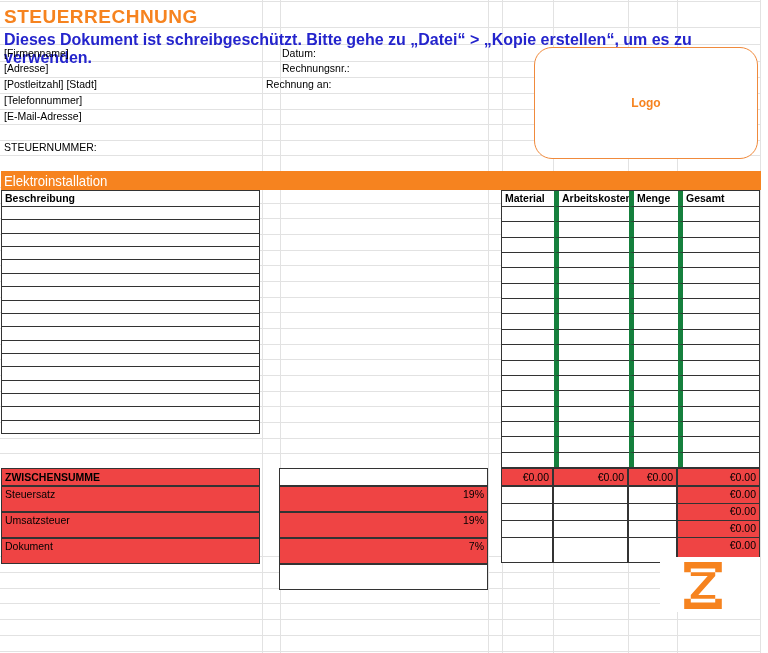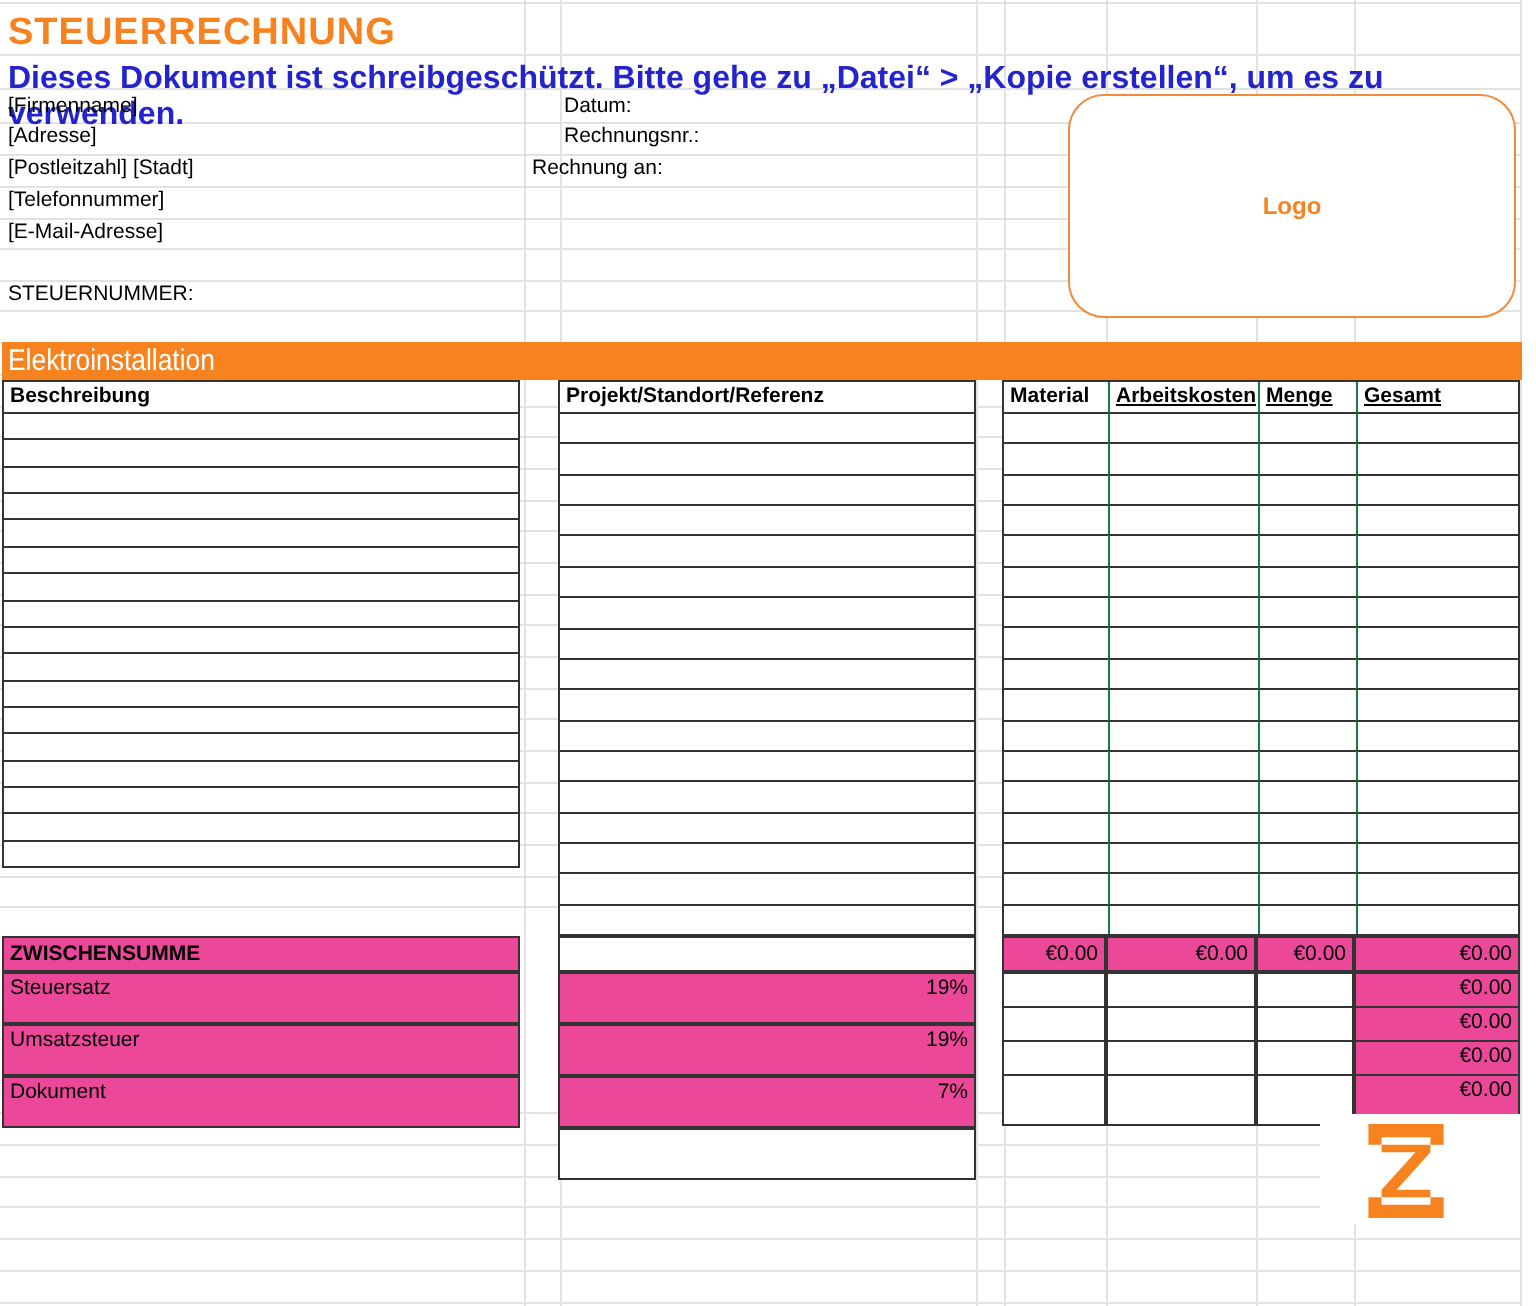--- a/index.html
+++ b/index.html
@@ -26,33 +26,33 @@
   .itable{background:#fff;border:1px solid #333;display:flex;flex-direction:column;z-index:2;}
   .ihead{height:15px;line-height:14px;font-weight:bold;padding-left:3px;border-bottom:1px solid #333;flex:none;}
   .irow{flex:1;border-bottom:1px solid #333;}
   .irow:last-child{border-bottom:none;}
   #tableA{left:1px;top:190px;width:259px;height:244px;}
   #tableC{left:279px;top:190px;width:209px;height:278px;}
   #moneyItems{left:501px;top:190px;width:259px;height:278px;background:#fff;border:1px solid #333;
               display:grid;grid-template-columns:52px 75px 49px 1fr;grid-template-rows:15px repeat(17,1fr);z-index:2;}
   .mc{box-sizing:border-box;}
   .mh{font-weight:bold;line-height:14px;padding-left:3px;white-space:nowrap;overflow:hidden;}
-  .bl{border-left:1px solid #15803d;text-decoration:underline;}
+  .bl{border-left:5px solid #15803d;}
   .bt{border-top:1px solid #333;}
   
   .tcol{display:flex;flex-direction:column;z-index:2;}
   #totA{left:1px;top:468px;width:259px;}
   #totC{left:279px;top:468px;width:209px;}
   #totM{left:501px;top:468px;width:259px;display:grid;grid-template-columns:52px 75px 49px 1fr;
         grid-template-rows:18px 17px 17px 17px 17px;z-index:2;}
   .tc{box-sizing:border-box;border:1px solid #333;background:#fff;line-height:15px;padding:0 3px;overflow:hidden;white-space:nowrap;}
   .tcol .tc{flex:none;}
   .h18{height:18px;line-height:16px;}
   .h17{height:26px;line-height:15px;}
-  .bg{background:#ec4899;}
+  .bg{background:#ef4444;}
   .b{font-weight:bold;}
   .num{text-align:right;}
   
   #footerBox{left:2px;top:561px;width:256px;height:80px;background:#fff;border:2px solid #111;
              padding:3px 4px;display:flex;flex-direction:column;justify-content:space-between;
              font-size:10.5px;line-height:13px;z-index:2;}
   #footerThanks{font-weight:bold;}
   #logoMarkWrap{left:660px;top:557px;width:100px;height:55px;background:#fff;z-index:2;}
   #logoMark{position:absolute;left:22px;top:5px;}
 </style>
@@ -143,40 +143,20 @@
       <div class="irow"></div>
       <div class="irow"></div>
       <div class="irow"></div>
       <div class="irow"></div>
       <div class="irow"></div>
       <div class="irow"></div>
       <div class="irow"></div>
       <div class="irow"></div>
     </div>
 
-  <div class="abs itable" id="tableC">
-    <div class="ihead">Projekt/Standort/Referenz</div>
-  <div class="irow"></div>
-      <div class="irow"></div>
-      <div class="irow"></div>
-      <div class="irow"></div>
-      <div class="irow"></div>
-      <div class="irow"></div>
-      <div class="irow"></div>
-      <div class="irow"></div>
-      <div class="irow"></div>
-      <div class="irow"></div>
-      <div class="irow"></div>
-      <div class="irow"></div>
-      <div class="irow"></div>
-      <div class="irow"></div>
-      <div class="irow"></div>
-      <div class="irow"></div>
-      <div class="irow"></div>
-    </div>
 
   <div class="abs" id="moneyItems">
     <div class="mc mh">Material</div>
     <div class="mc mh bl">Arbeitskosten</div>
     <div class="mc mh bl">Menge</div>
     <div class="mc mh bl">Gesamt</div>
   <div class="mc bt"></div>
       <div class="mc bt bl"></div>
       <div class="mc bt bl"></div>
       <div class="mc bt bl"></div>

